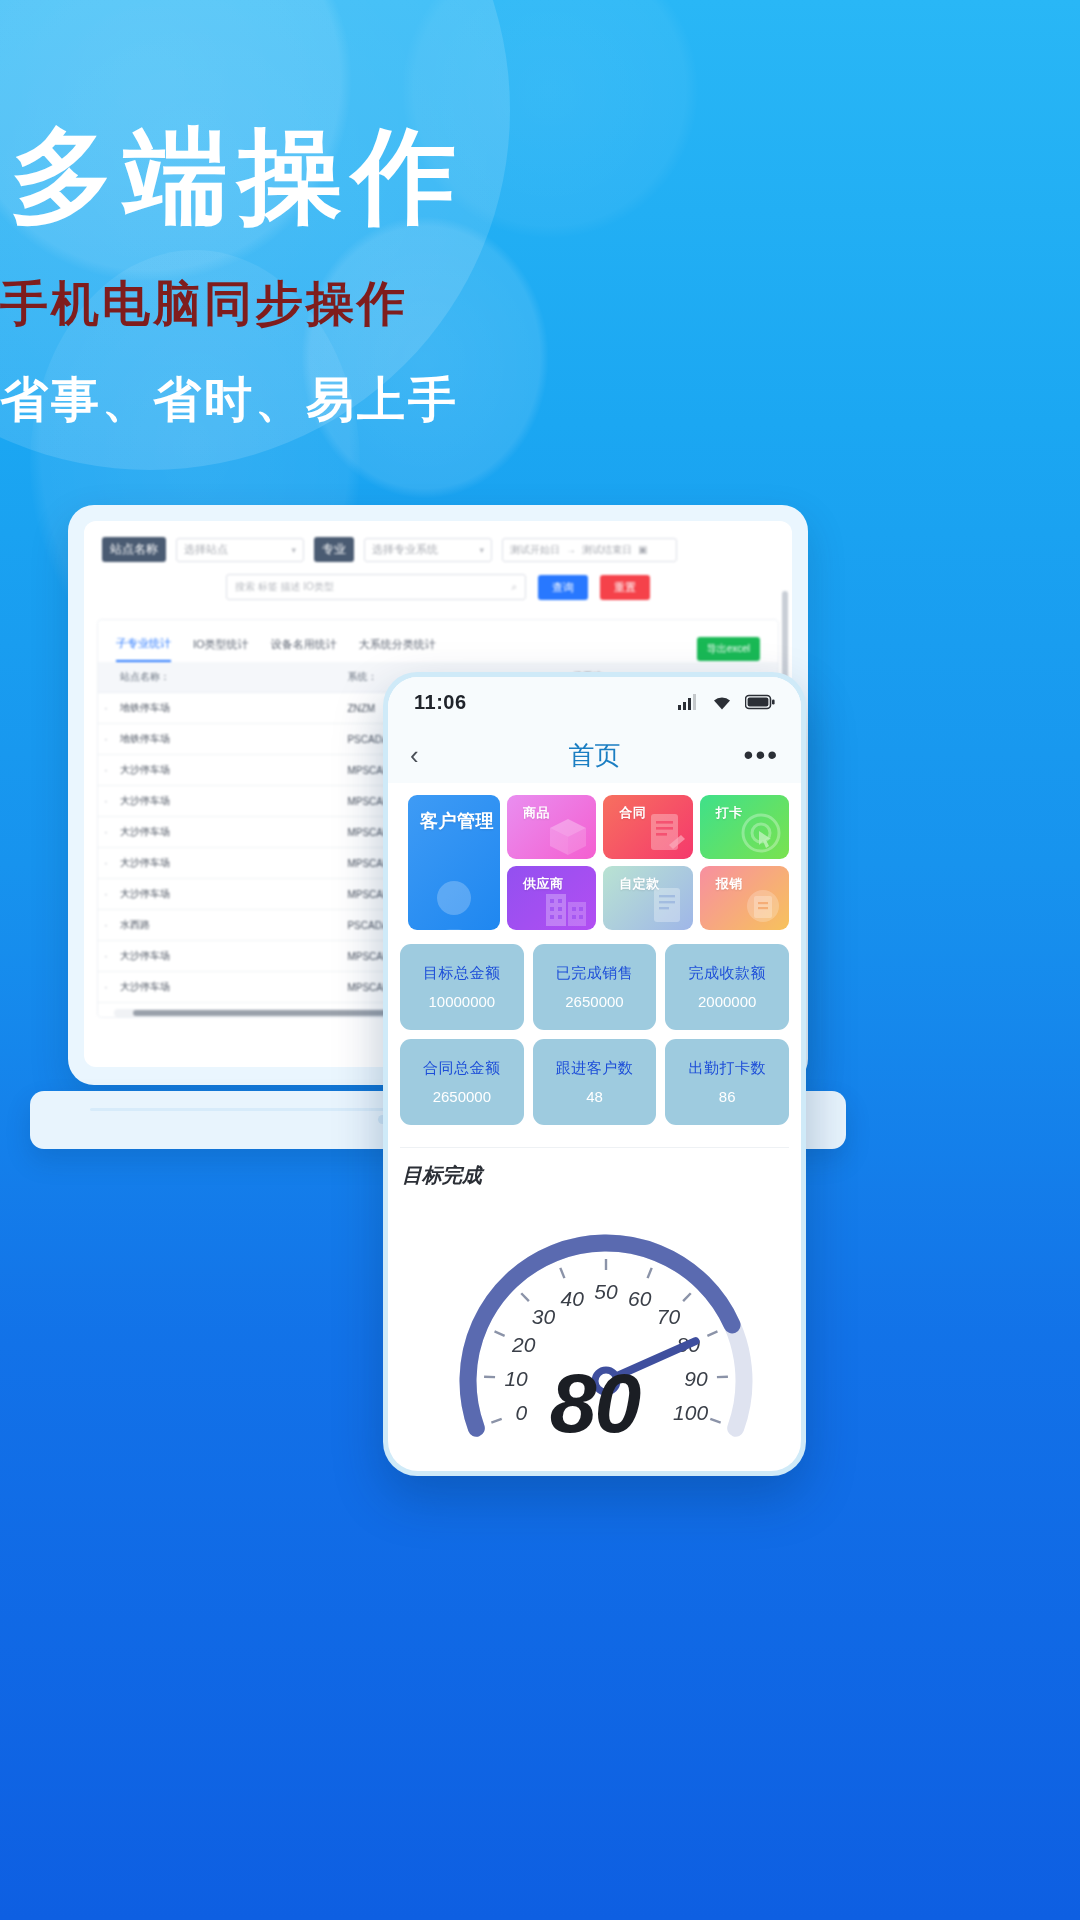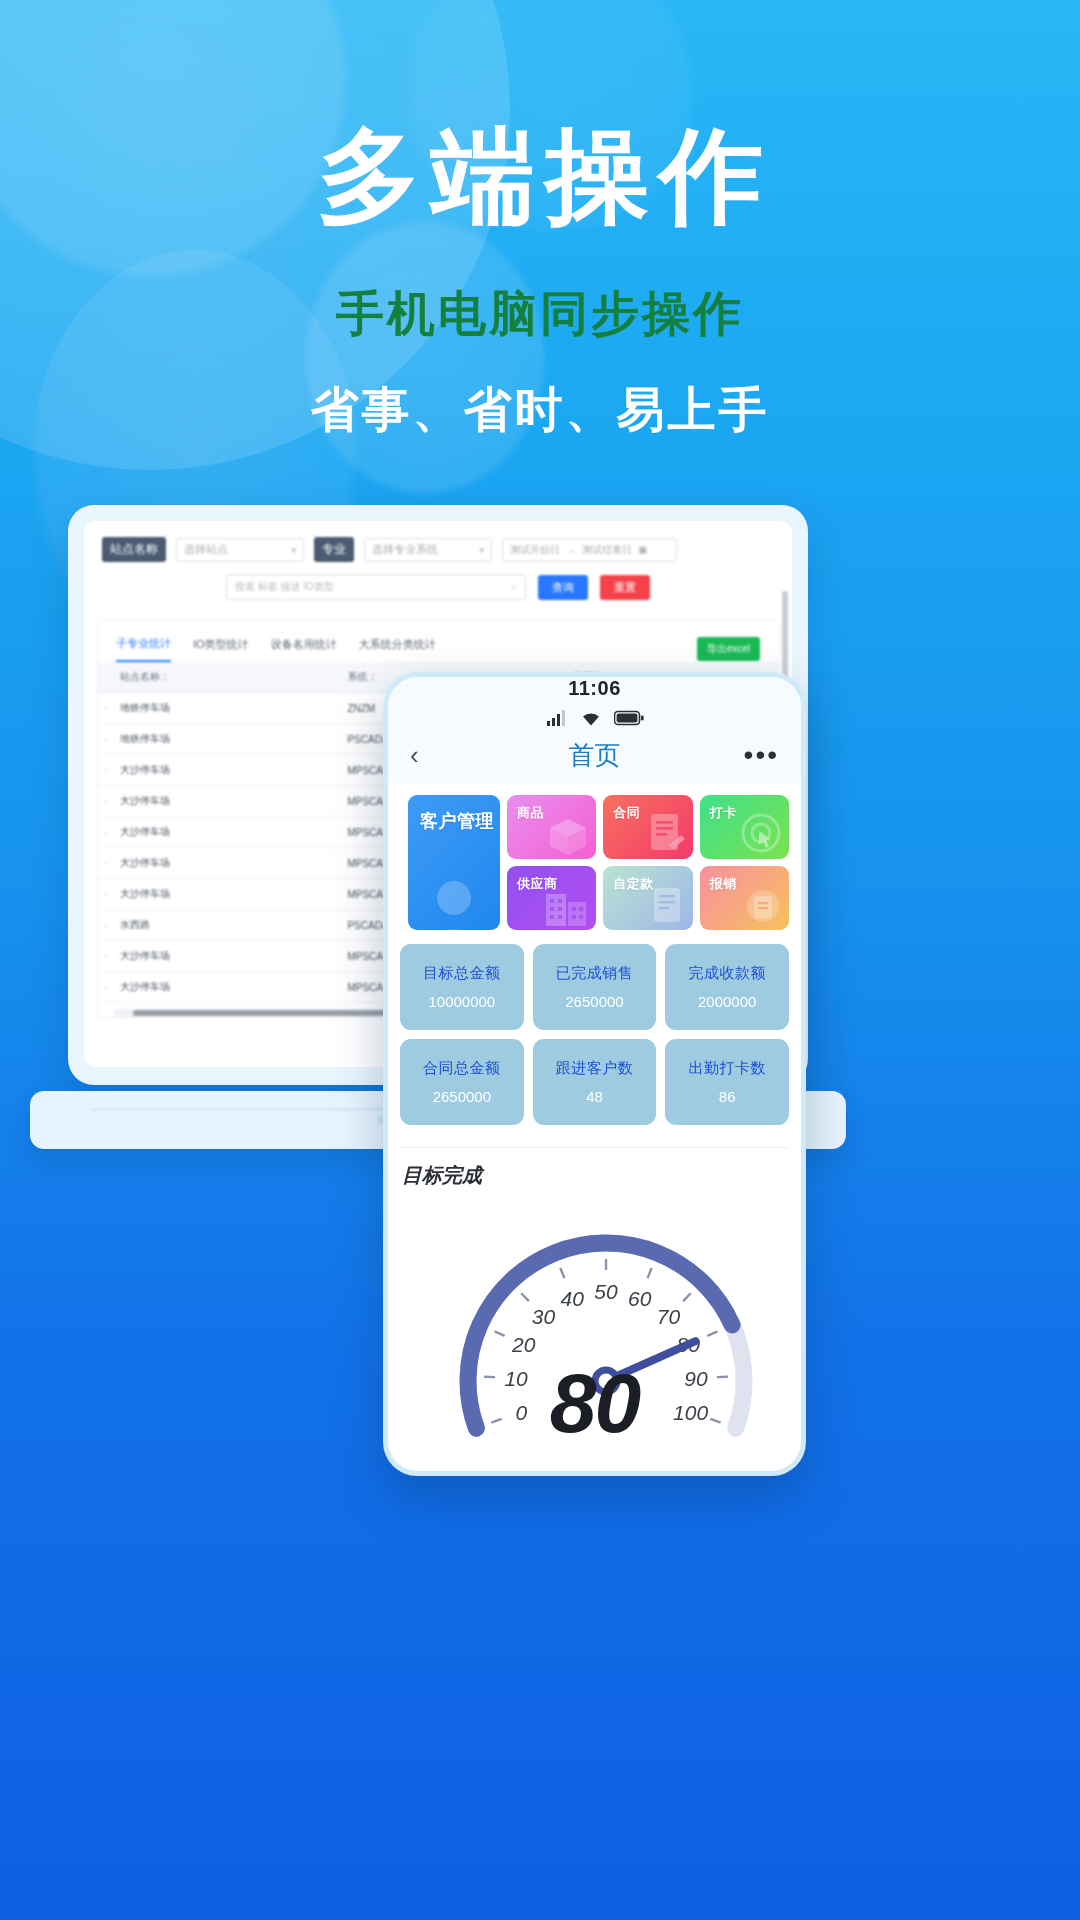--- a/index.html
+++ b/index.html
@@ -16,26 +16,26 @@
   .b2 { left:-60px; top:-130px; width:420px; height:420px;
         background:radial-gradient(circle at 50% 50%, rgba(255,255,255,.13) 0%, rgba(255,255,255,.10) 64%, rgba(255,255,255,0) 68%); }
   .b3 { left:300px; top:215px; width:250px; height:285px;
         background:radial-gradient(ellipse at 50% 50%, rgba(255,255,255,.15) 0%, rgba(255,255,255,.11) 65%, rgba(255,255,255,0) 70%); }
   .b4 { left:30px; top:250px; width:330px; height:430px;
         background:radial-gradient(ellipse at 50% 45%, rgba(255,255,255,.10) 0%, rgba(255,255,255,.07) 66%, rgba(255,255,255,0) 72%); }
   .b5 { left:400px; top:-60px; width:300px; height:300px;
         background:radial-gradient(circle at 50% 50%, rgba(255,255,255,.08) 0%, rgba(255,255,255,.05) 64%, rgba(255,255,255,0) 70%); }
 
   
-  .hero { position:absolute; left:0; top:0; width:1080px; text-align:center; z-index:5; }
+  .hero { position:absolute; left:0; top:0; width:1080px; text-align:left; z-index:5; }
   .hero-title {
     margin-top:118px; font-size:104px; line-height:1.12; font-weight:bold; color:#ffffff;
     letter-spacing:10px; text-indent:10px;
   }
-  .hero-sub1 { margin-top:48px; font-size:48px; font-weight:bold; color:#15803d; letter-spacing:3px; }
+  .hero-sub1 { margin-top:38px; font-size:48px; font-weight:bold; color:#7f1d1d; letter-spacing:3px; }
   .hero-sub2 { margin-top:32px; font-size:48px; font-weight:bold; color:#ffffff; letter-spacing:3px; }
 
   
   .laptop { position:absolute; left:68px; top:505px; width:740px; z-index:3; }
   .laptop-lid {
     width:740px; height:580px; background:#eaf6fe; border-radius:26px;
     padding:16px 16px 18px 16px; box-shadow:0 16px 38px rgba(2,42,90,.18);
   }
   .laptop-screen { width:100%; height:100%; background:#ffffff; border-radius:12px; overflow:hidden; position:relative; }
   .laptop-base {
@@ -76,32 +76,32 @@
 
   
   .phone {
     position:absolute; left:383px; top:672px; width:423px; height:804px; z-index:8;
     background:#cfeaf8; border-radius:34px; padding:5px;
     box-shadow:0 22px 50px rgba(2,42,90,.28);
   }
   .phone-screen { width:100%; height:100%; background:#ffffff; border-radius:30px; overflow:hidden;
                   display:flex; flex-direction:column; }
   .status-bar { height:50px; display:flex; align-items:center; justify-content:space-between;
-                padding:0 26px; background:#f7fbfd;flex-direction:column; }
+                padding:0 26px; background:#f7fbfd; }
   .status-time { font-size:20px; font-weight:bold; color:#20242b; letter-spacing:.5px; }
   .status-icons { display:flex; align-items:center; gap:11px; }
   .nav-bar { height:56px; background:#f7fbfd; display:flex; align-items:center; padding:0 22px; position:relative; }
   .nav-back { font-size:26px; color:#4a4f57; line-height:1; }
   .nav-title { position:absolute; left:0; right:0; text-align:center; font-size:26px; color:#1b7ec2; font-weight:500; }
   .nav-dots { margin-left:auto; font-size:28px; color:#2b2f36; letter-spacing:2px; line-height:.6; z-index:2; }
 
   .tiles { padding:12px 12px 6px 12px; display:grid; grid-template-columns:1.12fr 1fr 1fr 1fr;
            grid-template-rows:64px 64px; gap:7px; }
   .tile { border-radius:9px; position:relative; overflow:hidden; }
-  .tile .tl { position:absolute; left:10px; top:9px; font-size:13px; color:#ffffff; font-weight:bold;
+  .tile .tl { position:absolute; left:16px; top:9px; font-size:13px; color:#ffffff; font-weight:bold;
               letter-spacing:.5px; text-shadow:0 1px 2px rgba(0,0,0,.10); }
   .tile.big { grid-row:1 / span 2; }
   .tile.big .tl { font-size:18px; left:12px; top:14px; }
   .tile .gfx { position:absolute; right:6px; bottom:2px; opacity:.55; }
   .tile.big .gfx { right:auto; left:50%; transform:translateX(-50%); bottom:-16px; opacity:.42; }
 
   .stats { padding:8px 12px 4px 12px; display:grid; grid-template-columns:1fr 1fr 1fr; gap:9px; }
   .stat { background:#9ecbdf; border-radius:11px; height:86px; display:flex; flex-direction:column;
           align-items:center; justify-content:center; gap:10px; }
   .stat .k { font-size:15px; color:#1d4ed8; letter-spacing:.5px; }

